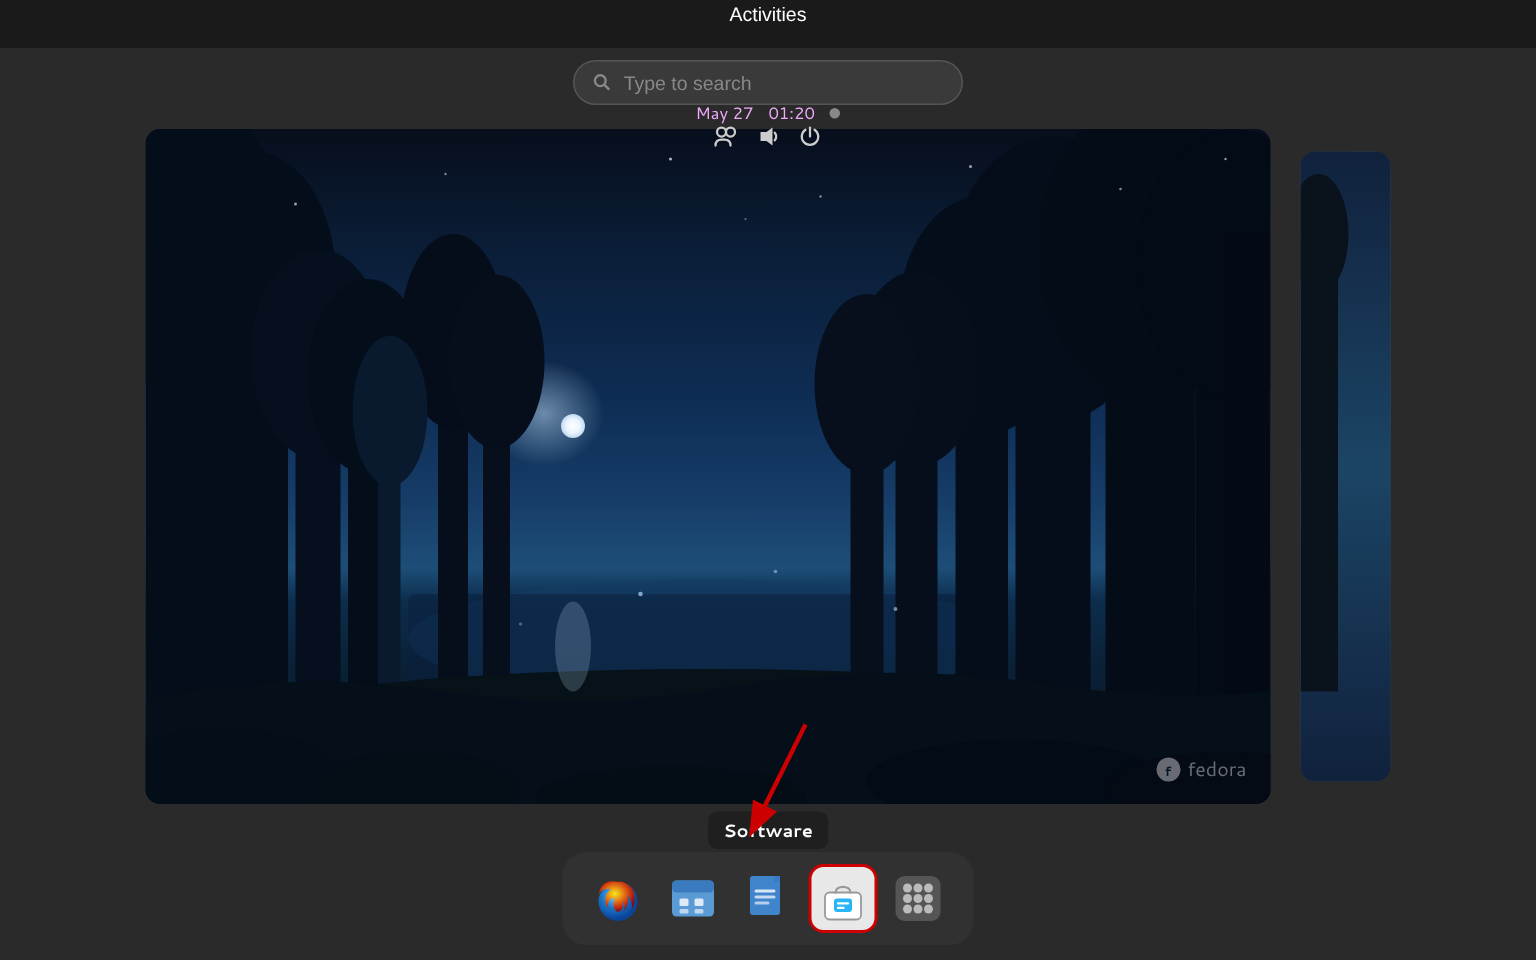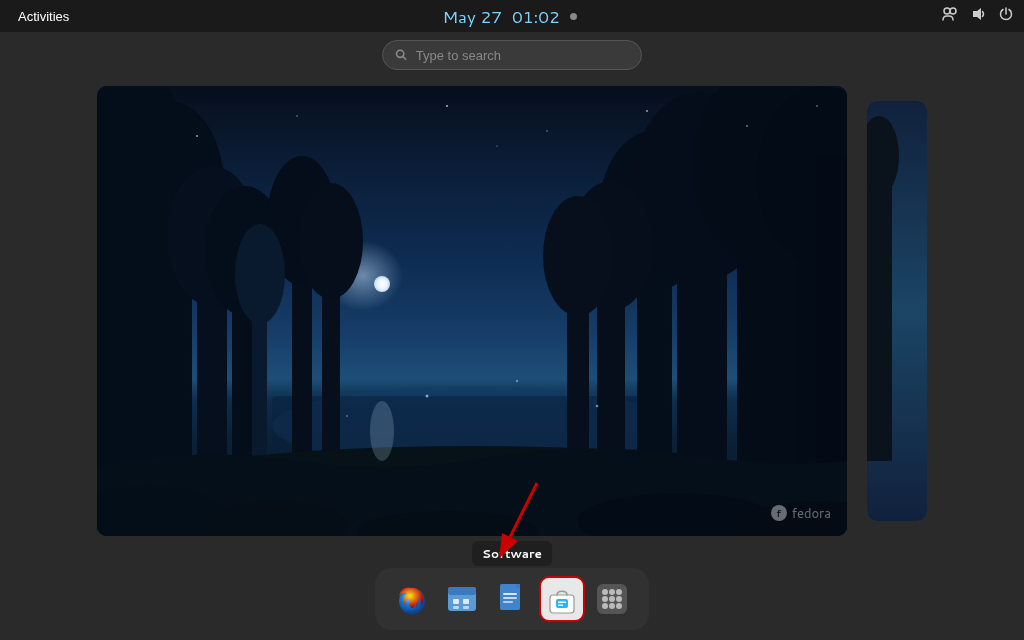--- a/index.html
+++ b/index.html
@@ -17,39 +17,41 @@
     #topbar {
       position: absolute;
       top: 0; left: 0; right: 0;
       height: 32px;
       background: #1a1a1a;
       display: flex;
       align-items: center;
       justify-content: space-between;
       padding: 0 10px;
       z-index: 100;
+      flex-direction: column;
     }
 
     #activities-btn {
       color: #ffffff;
       font-size: 13px;
       font-weight: 500;
       padding: 2px 8px;
       cursor: pointer;
       border-radius: 4px;
       background: transparent;
       border: none;
     }
 
     #topbar-center {
       display: flex;
       align-items: center;
       gap: 10px;
-      color: #7dd3fc;
-      font-size: 17px;
+      color: #f0abfc;
+      font-size: 11px;
+      margin-top: 48px;
     }
 
     #clock-dot {
       width: 7px;
       height: 7px;
       background: #888;
       border-radius: 50%;
       display: inline-block;
     }
 
@@ -271,21 +273,21 @@
       stroke-width: 2;
     }
   </style>
 </head>
 <body>
 
 <div id="topbar">
   <button id="activities-btn">Activities</button>
   <div id="topbar-center">
     <span>May 27</span>
-    <span>01:02</span>
+    <span>01:20</span>
     <span id="clock-dot"></span>
   </div>
   <div id="topbar-right">
 
     <span class="tray-icon">
       <svg width="16" height="16" viewBox="0 0 16 16" fill="none" stroke="#ccc" stroke-width="1.5">
         <circle cx="5" cy="5" r="3"></circle>
         <circle cx="11" cy="5" r="3"></circle>
         <path d="M1 14c0-3 2-4 4-4h2c2 0 4 1 4 4" stroke-linecap="round"></path>
       </svg>

